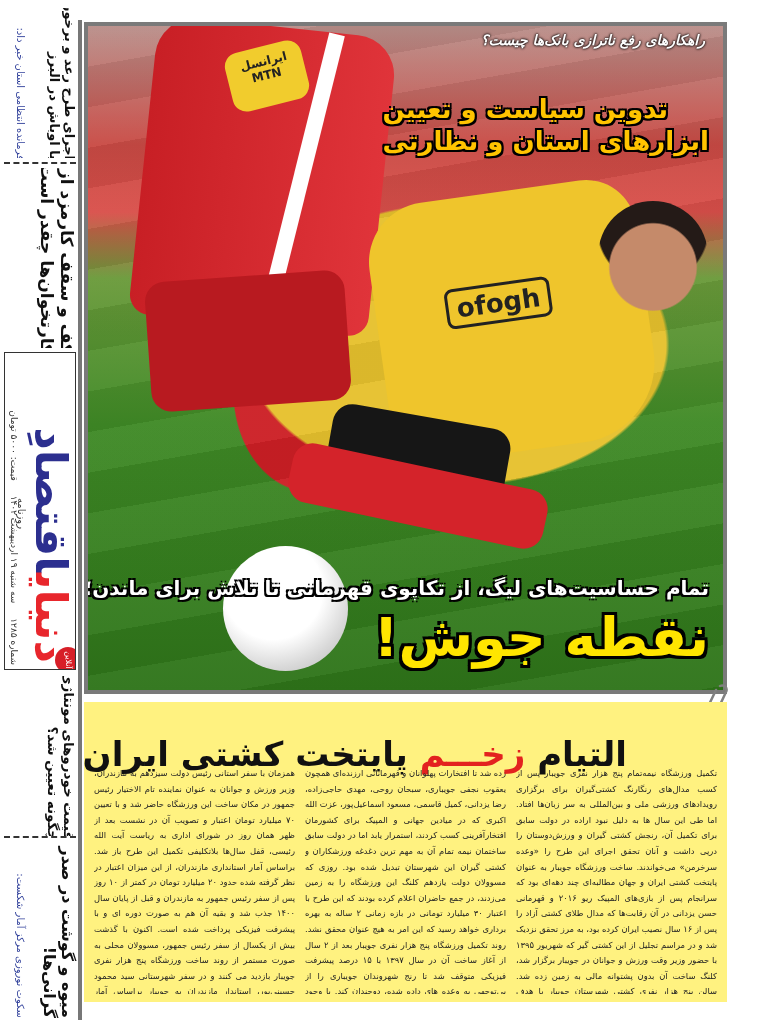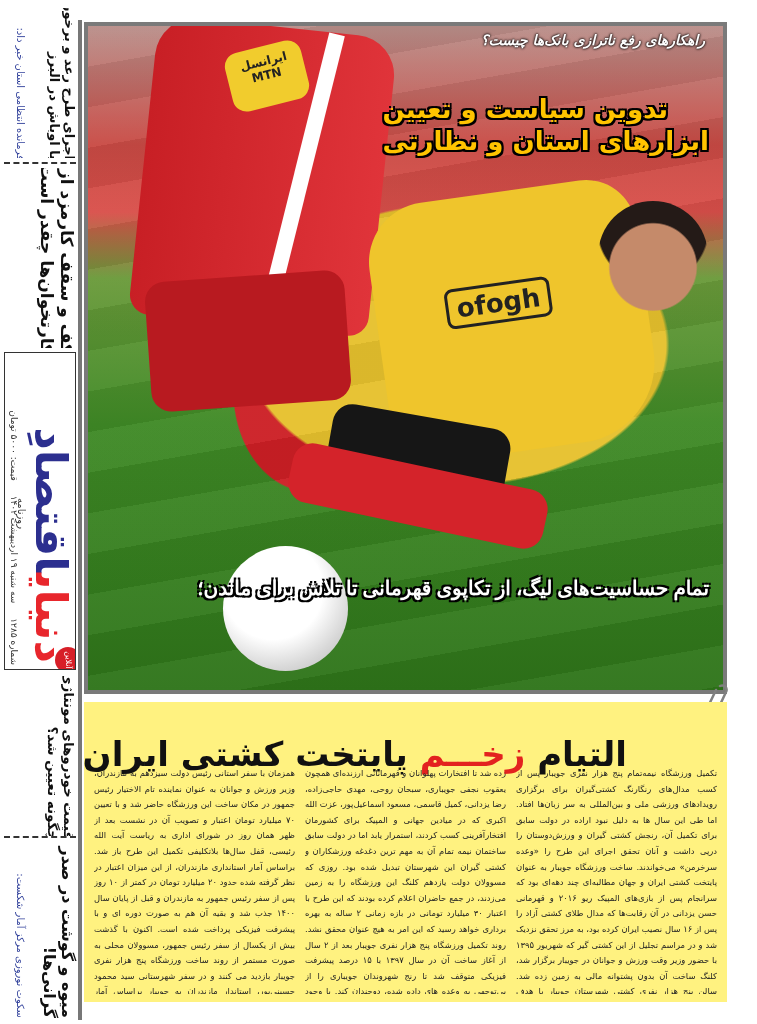--- a/index.html
+++ b/index.html
@@ -39,21 +39,21 @@
   .hero .shirt-red { position: absolute; left: 55px; top: 0px; width: 240px; height: 300px; background: linear-gradient(90deg, #c81f25, #e0343a); border-radius: 40px 40px 20px 20px; transform: rotate(6deg); }
   .hero .shirt-red .stripe { position: absolute; left: 150px; top: 0; width: 16px; height: 300px; background: #fff; transform: rotate(8deg); }
   .hero .shorts-red { position: absolute; left: 60px; top: 250px; width: 200px; height: 130px; background: #b81a20; border-radius: 20px; transform: rotate(-4deg); }
   .hero .shirt-yellow { position: absolute; left: 290px; top: 165px; width: 270px; height: 260px; background: #efc52c; border-radius: 60px 50px 80px 40px; transform: rotate(-8deg); }
   .hero .shirt-yellow .sponsor { position: absolute; left: 70px; top: 90px; font-size: 26px; font-weight: bold; color: #222; border: 3px solid #222; padding: 2px 8px; border-radius: 8px; direction: ltr; }
   .hero .shorts-black { position: absolute; left: 240px; top: 390px; width: 180px; height: 80px; background: #161616; border-radius: 20px; transform: rotate(10deg); }
   .hero .armband { position: absolute; left: 140px; top: 20px; width: 78px; height: 60px; background: #f1cc2d; border-radius: 14px; transform: rotate(-14deg); font-size: 12px; font-weight: bold; color: #222; text-align: center; padding-top: 8px; }
 
   .overlay-kicker { position: absolute; right: 18px; top: 6px; font-size: 14px; font-weight: bold; color: #fff; text-shadow: 0 0 3px #000, 0 0 2px #000; white-space: nowrap; font-style: italic; }
   .overlay-head { position: absolute; right: 14px; top: 38px; font-size: 26px; font-weight: bold; color: #ffc400; line-height: 1.22; text-align: left; text-shadow: 2px 2px 0 #000, -2px -2px 0 #000, 2px -2px 0 #000, -2px 2px 0 #000, 0 2px 0 #000, 2px 0 0 #000; white-space: nowrap; margin-top: 30px; }
-  .overlay-sub { position: absolute; right: 14px; top: 550px; font-size: 20px; font-weight: bold; color: #fff; text-shadow: 2px 2px 0 #000, -2px -2px 0 #000, 2px -2px 0 #000, -2px 2px 0 #000; white-space: nowrap; font-family: Liberation Serif, serif; }
+  .overlay-sub { position: absolute; right: 14px; top: 550px; font-size: 20px; font-weight: bold; color: #fff; text-shadow: 2px 2px 0 #000, -2px -2px 0 #000, 2px -2px 0 #000, -2px 2px 0 #000; white-space: nowrap; }
   .overlay-big { position: absolute; right: 14px; top: 582px; font-size: 54px; font-weight: bold; color: #ffe500; line-height: 1.1; text-shadow: 3px 3px 0 #000, -3px -3px 0 #000, 3px -3px 0 #000, -3px 3px 0 #000, 0 3px 0 #000, 3px 0 0 #000; white-space: nowrap; }
 
   .paperclip { position: absolute; left: 700px; top: 682px; width: 28px; height: 48px; }
 
   
   .story { position: absolute; left: 84px; top: 702px; width: 643px; height: 300px; background: #fff280; }
   .story-title { position: absolute; right: 100px; top: 14px; font-size: 34px; font-weight: bold; color: #111; white-space: nowrap; line-height: 1.1; margin-top: 20px; }
   .story-title .accent { color: #e3221f; }
   .story-cols { position: absolute; left: 10px; right: 10px; top: 64px; bottom: 8px; display: flex; flex-direction: row; gap: 10px; }
   .col { flex: 1; font-size: 8.4px; line-height: 15.6px; color: #222; text-align: justify; text-align-last: right; font-family: "DejaVu Sans", sans-serif; overflow: hidden; }
@@ -130,20 +130,21 @@
   <div class="shorts-black"></div>
   <div class="sock"></div>
   <div class="ball"></div>
 
   <div class="overlay-kicker">راهکارهای رفع ناترازی بانک‌ها چیست؟</div>
   <div class="overlay-head">
     <div>تدوین سیاست و تعیین</div>
     <div>ابزارهای استان و نظارتی</div>
   </div>
   <div class="overlay-sub">تمام حساسیت‌های لیگ، از تکاپوی قهرمانی تا تلاش برای ماندن؛</div>
+  <div class="overlay-big">نقطه جوش!</div>
 </section>
 
 <svg class="paperclip" viewBox="0 0 28 48">
   <path d="M20 4 C24 2 28 6 26 10 L12 40 C10 45 4 45 3 40 C2 37 3 35 4 33 L16 8" fill="none" stroke="#808080" stroke-width="2.5" stroke-linecap="round"></path>
 </svg>
 
 <article class="story">
   <h1 class="story-title">
     <span>التیام </span><span class="accent">زخـــم</span><span> پایتخت کشتی ایران</span>
   </h1>

